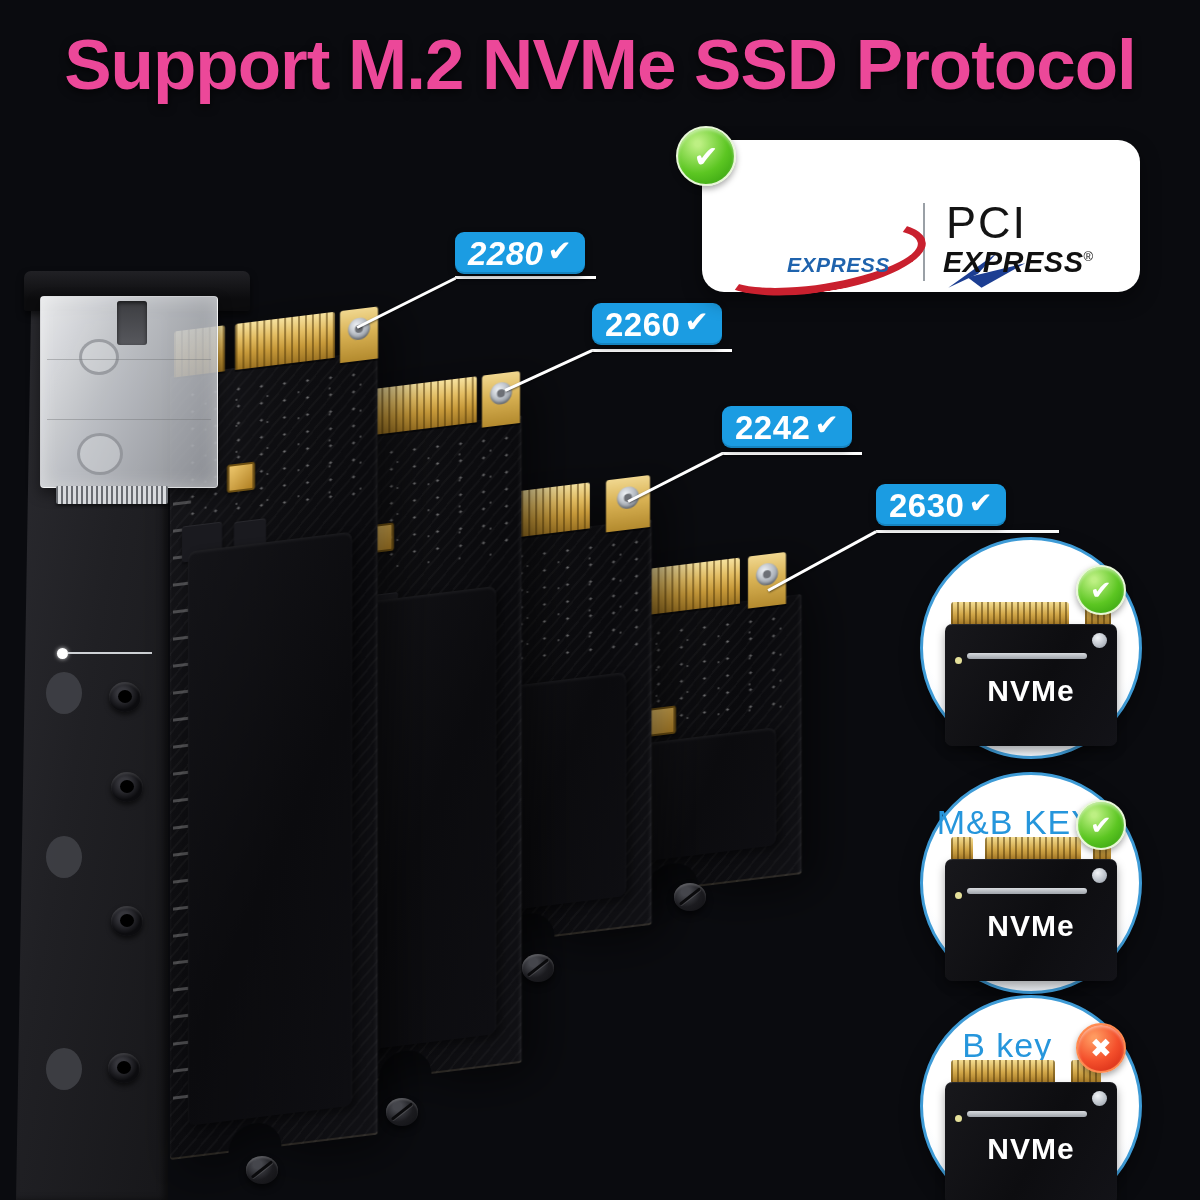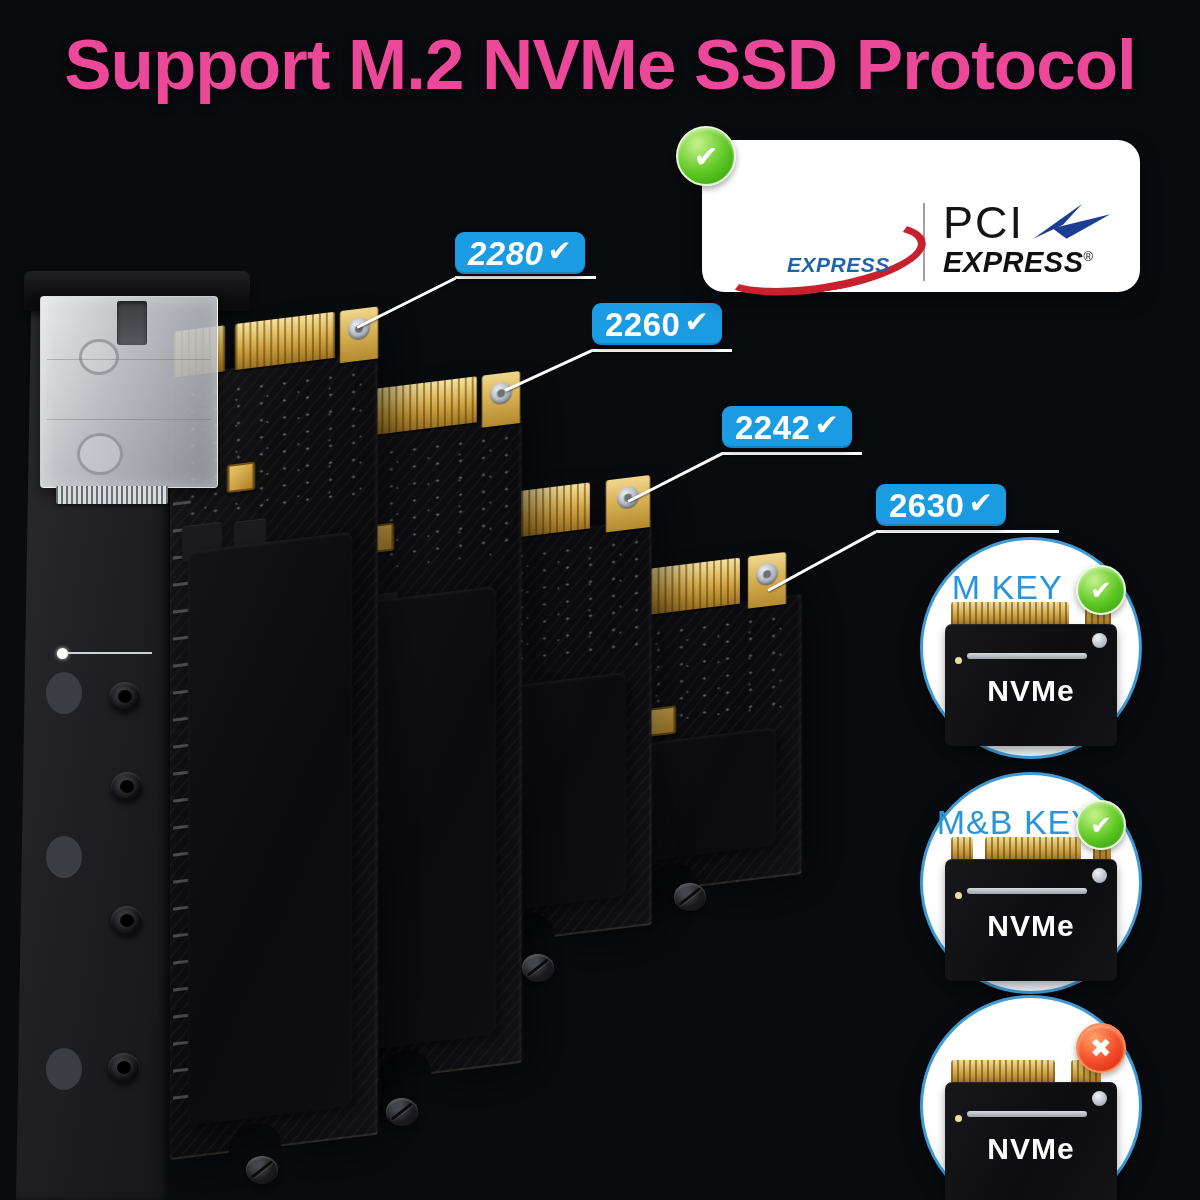--- a/index.html
+++ b/index.html
@@ -134,21 +134,21 @@
   .nvm-wrap{position:relative;width:200px;height:84px;}
   .nvm-main{position:absolute;left:16px;top:2px;font-size:64px;font-weight:800;font-style:italic;color:#0d0d0d;letter-spacing:-4px;line-height:1;}
   .nvm-swoosh{
     position:absolute;left:2px;top:24px;width:196px;height:52px;border-radius:50%;
     border:8px solid transparent;border-bottom-color:#c9202e;border-right-color:#c9202e;
     transform:rotate(-9deg);
   }
   .nvm-sub{position:absolute;left:74px;top:53px;font-size:21px;font-weight:800;font-style:italic;color:#1f63ad;letter-spacing:.5px;}
   .logo-divider{width:2px;height:78px;background:#9aa0a6;margin:0 16px 0 10px;}
   .pci-wrap{position:relative;width:188px;height:84px;}
-  .pci-top{position:absolute;left:2px;top:0;display:flex;align-items:flex-start;gap:4px;}
+  .pci-top{position:absolute;left:2px;top:0;display:flex;align-items:flex-end;gap:4px;flex-direction:column;}
   .pci-main{font-size:45px;font-weight:500;color:#141414;letter-spacing:2px;line-height:1;}
   .pci-sub{position:absolute;left:2px;top:46px;font-size:29px;font-weight:800;font-style:italic;color:#101010;letter-spacing:.5px;}
   .pci-reg{font-size:13px;font-weight:400;font-style:normal;vertical-align:super;}
   
   .badge{
     border-radius:50%;display:flex;align-items:center;justify-content:center;
     color:#fff;font-weight:900;z-index:9;
     box-shadow:0 3px 6px rgba(0,0,0,.35), inset 0 2px 3px rgba(255,255,255,.45);
   }
   .badge-green{background:radial-gradient(circle at 35% 28%,#bdf083 5%,#5cc622 55%,#2e9a0c 100%);border:2px solid #e8f7d8;}
@@ -322,21 +322,20 @@
             <path d="M6 42 L62 2 L40 26 Z" fill="#1c3e92"></path>
             <path d="M28 30 L94 14 L44 42 Z" fill="#1c3e92"></path>
           </svg>
         </div>
         <div class="pci-sub"><span>EXPRESS</span><span class="pci-reg">®</span></div>
       </div>
     </div>
   </div>
 
   <div class="abs keycircle" style="left:920px;top:537px;">
-    <div class="keylabel">M KEY</div>
     <div class="badge badge-green keybadge">
         <span>✔</span>
       </div>
     <div class="mini">
       <div class="mpins">
         <div class="mseg" style="left:6px;width:118px;"></div>
         <div class="mseg" style="left:140px;width:26px;"></div>
       </div>
       <div class="mbody">
         <div class="mscrew"></div>
@@ -361,20 +360,21 @@
       <div class="mbody">
         <div class="mscrew"></div>
         <div class="mdot"></div>
         <div class="mbar"></div>
         <div class="mlabel">NVMe</div>
       </div>
     </div>
   </div>
 
   <div class="abs keycircle" style="left:920px;top:995px;">
+    <div class="keylabel">B key</div>
     <div class="badge badge-red keybadge">
         <span>✖</span>
       </div>
     <div class="mini">
       <div class="mpins">
         <div class="mseg" style="left:6px;width:104px;"></div>
         <div class="mseg" style="left:126px;width:30px;"></div>
       </div>
       <div class="mbody">
         <div class="mscrew"></div>

